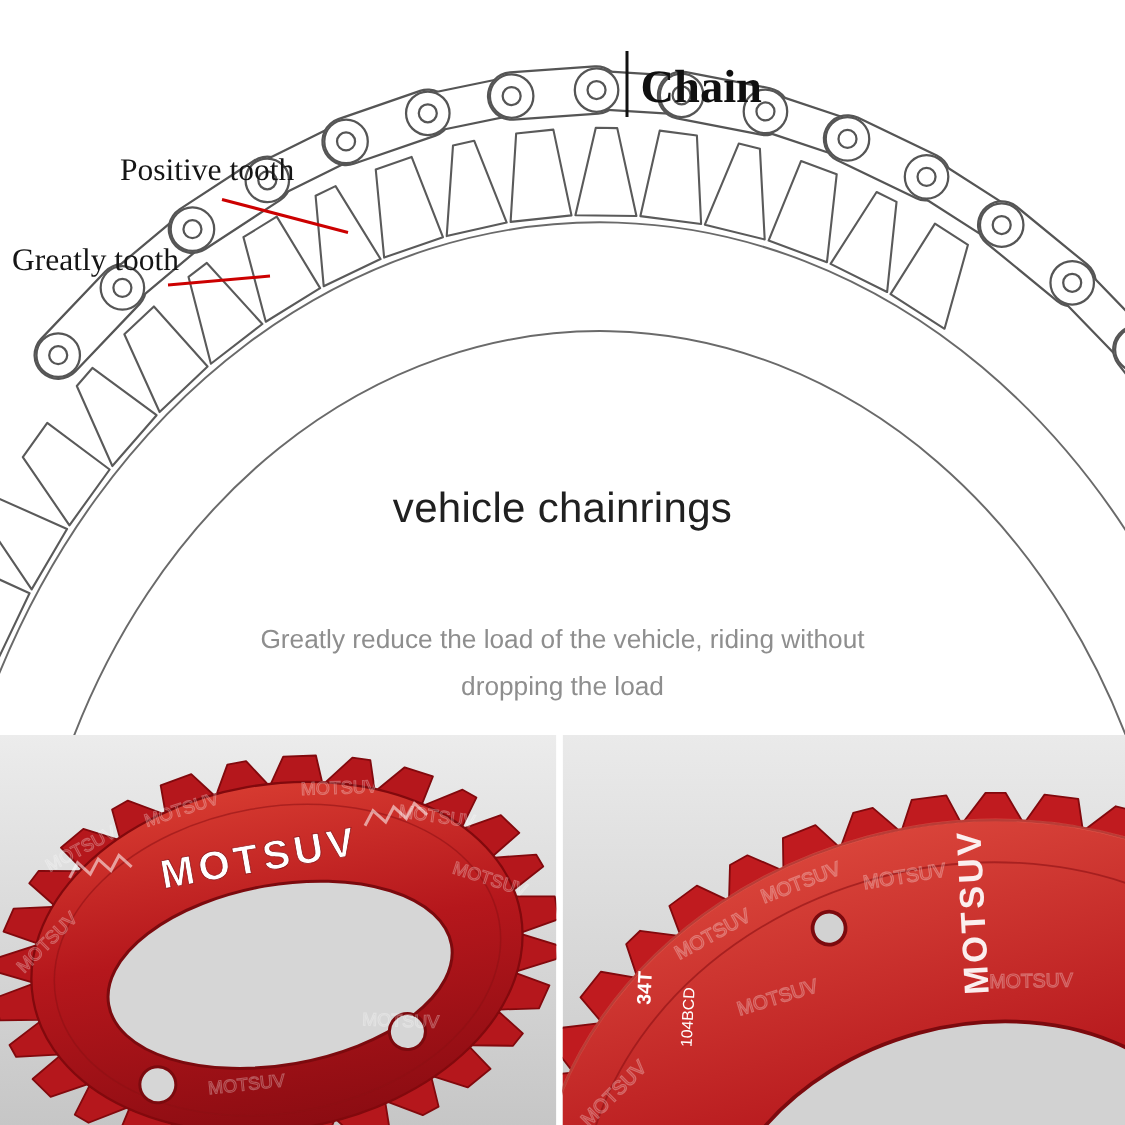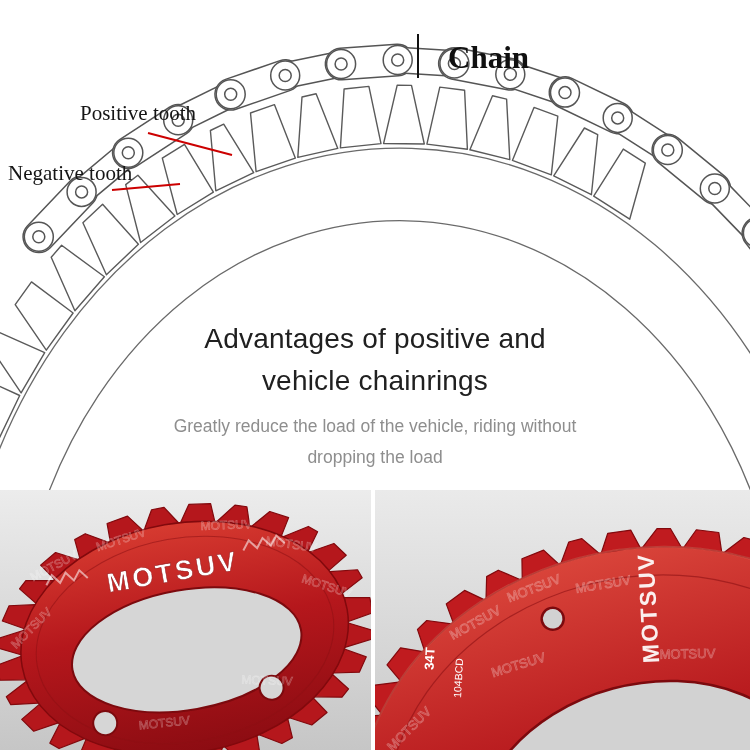--- a/index.html
+++ b/index.html
@@ -6,21 +6,21 @@
   body{
     width:750px;height:750px;position:relative;overflow:hidden;
     background:#ffffff;
     font-family:"Liberation Sans", sans-serif;
   }
   .abs{position:absolute;}
   #illustration{left:0;top:0;width:750px;height:490px;background:#ffffff;}
   #diagram-svg{position:absolute;left:0;top:0;}
   .callout{position:absolute;color:#151515;font-size:21px;white-space:nowrap;font-family:Liberation Serif, serif;}
   #chain-label{
-    left:448px;top:40px;font-family:"Liberation Serif", serif;
+    left:427px;top:40px;font-family:"Liberation Serif", serif;
     font-size:31px;font-weight:700;color:#101010;
   }
   #positive-label{left:80px;top:101px;}
   #negative-label{left:8px;top:161px;}
   #heading{
     left:0;top:318px;width:750px;text-align:center;
     font-size:28px;line-height:42px;color:#202020;letter-spacing:.2px;
   }
   #subtitle{
     left:0;top:411px;width:750px;text-align:center;
@@ -139,24 +139,23 @@
         <circle cx="860.2" cy="396.7" r="6" fill="#ffffff" stroke="#555555" stroke-width="1.5"></circle>
       </g>
 
     <line x1="418" y1="34" x2="418" y2="78" stroke="#111111" stroke-width="2"></line>
     <line x1="148" y1="133" x2="232" y2="155" stroke="#cc0000" stroke-width="2"></line>
     <line x1="112" y1="190" x2="180" y2="184" stroke="#cc0000" stroke-width="2"></line>
   </svg>
 
   <div id="chain-label" class="abs">Chain</div>
   <div id="positive-label" class="callout">Positive tooth</div>
-  <div id="negative-label" class="callout">Negative tooth</div>
+  <div id="negative-label" class="callout">Greatly tooth</div>
 
   <div id="heading" class="abs">
-    <div>Advantages of positive and</div>
     <div>vehicle chainrings</div>
   </div>
   <div id="subtitle" class="abs">
     <div>Greatly reduce the load of the vehicle, riding without</div>
     <div>dropping the load</div>
   </div>
 </div>
 
 <div id="products" class="abs">
 

